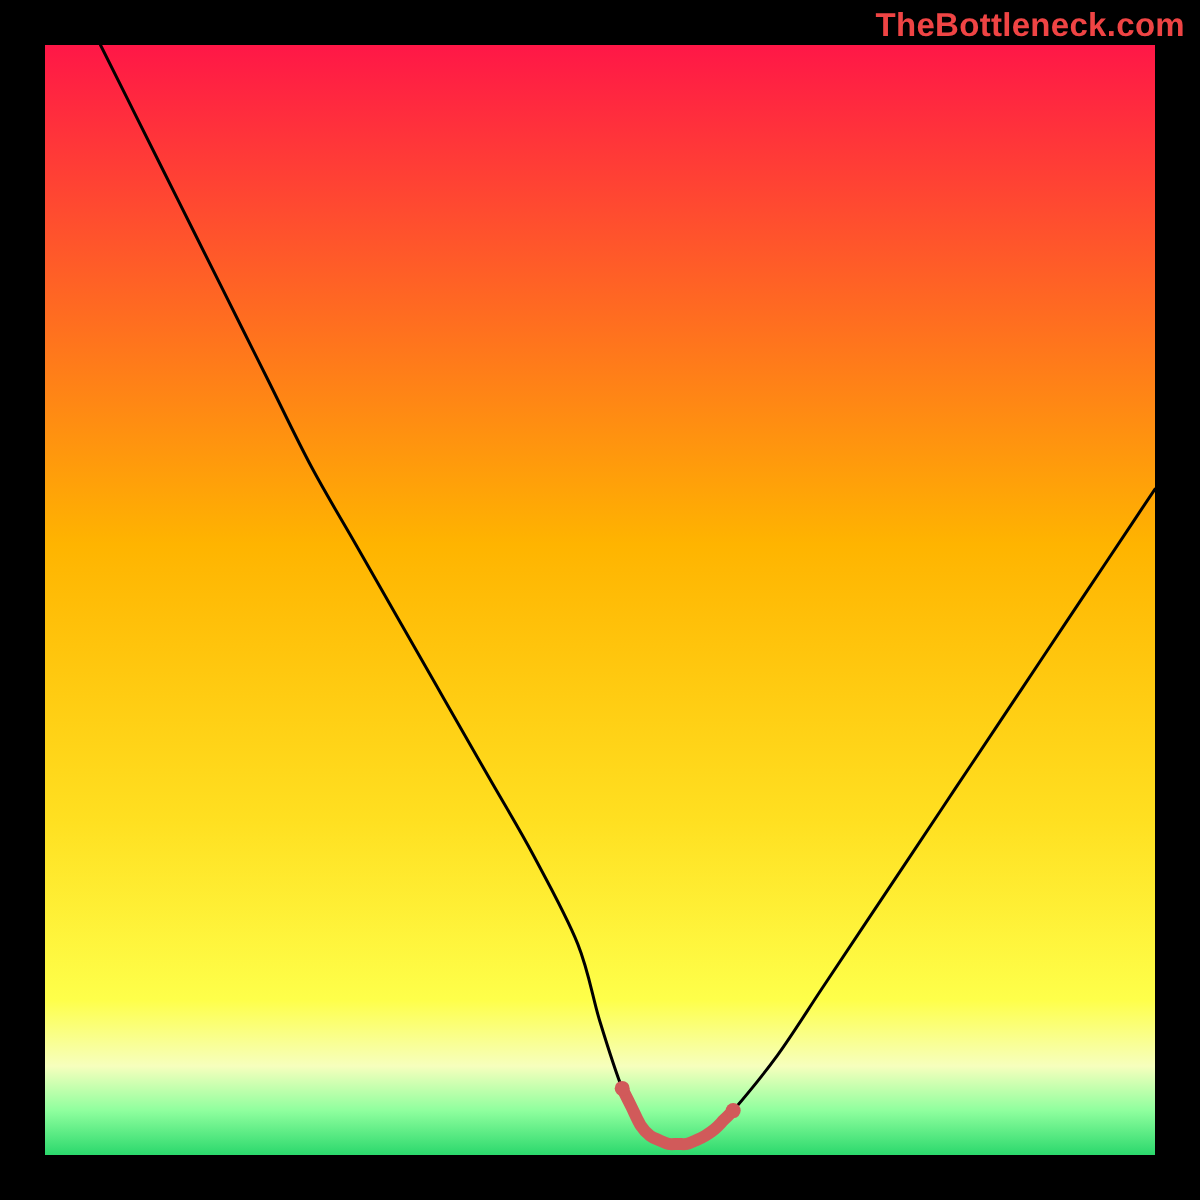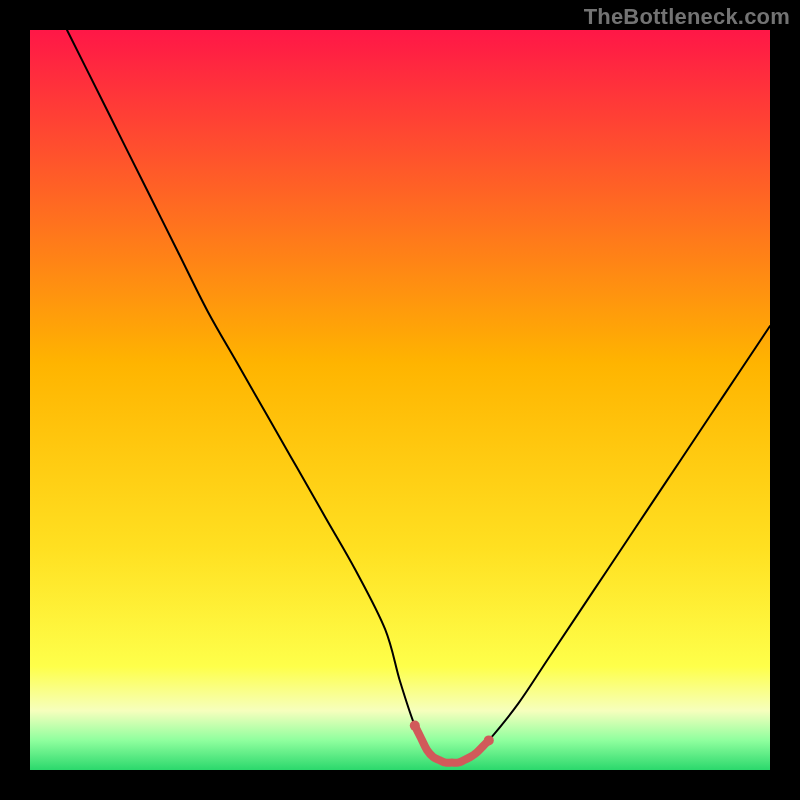--- a/index.html
+++ b/index.html
@@ -10,21 +10,21 @@
     height: 800px;
     background: #000;
   }
   .watermark {
     position: absolute;
     top: 4px;
     right: 10px;
     font-family: Arial, Helvetica, sans-serif;
     font-size: 22px;
     font-weight: bold;
-    color: #737373;
+    color: #ef4444;
     letter-spacing: 0.2px;
     z-index: 3;
   }
   .frame {
     position: absolute;
     left: 30px;
     top: 30px;
     width: 740px;
     height: 740px;
     background: #000;

